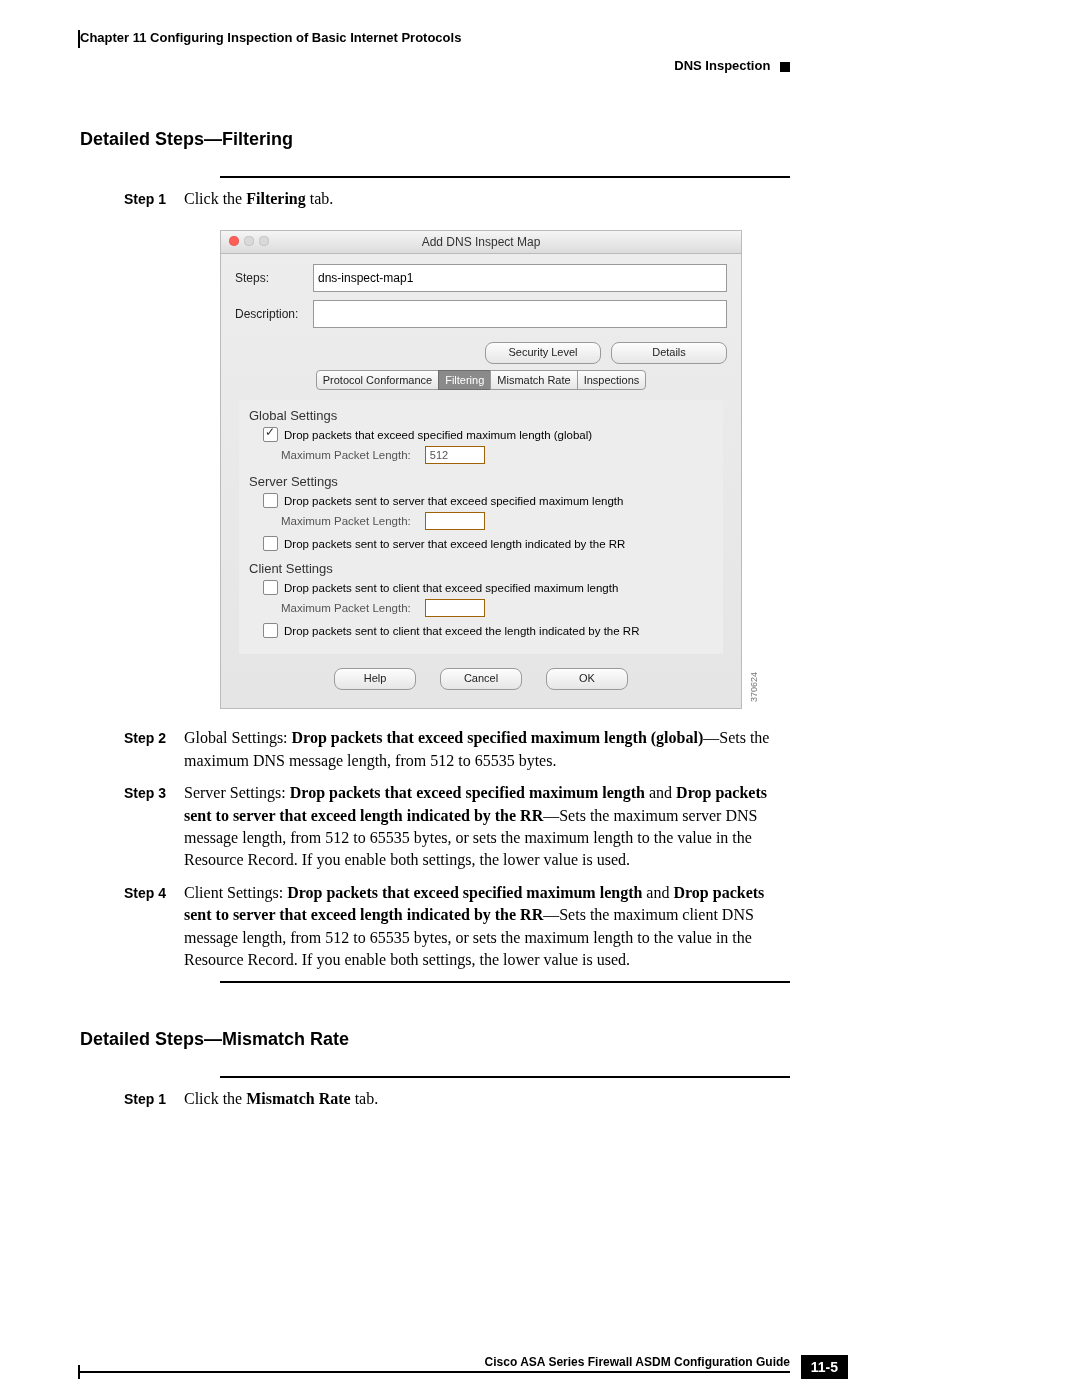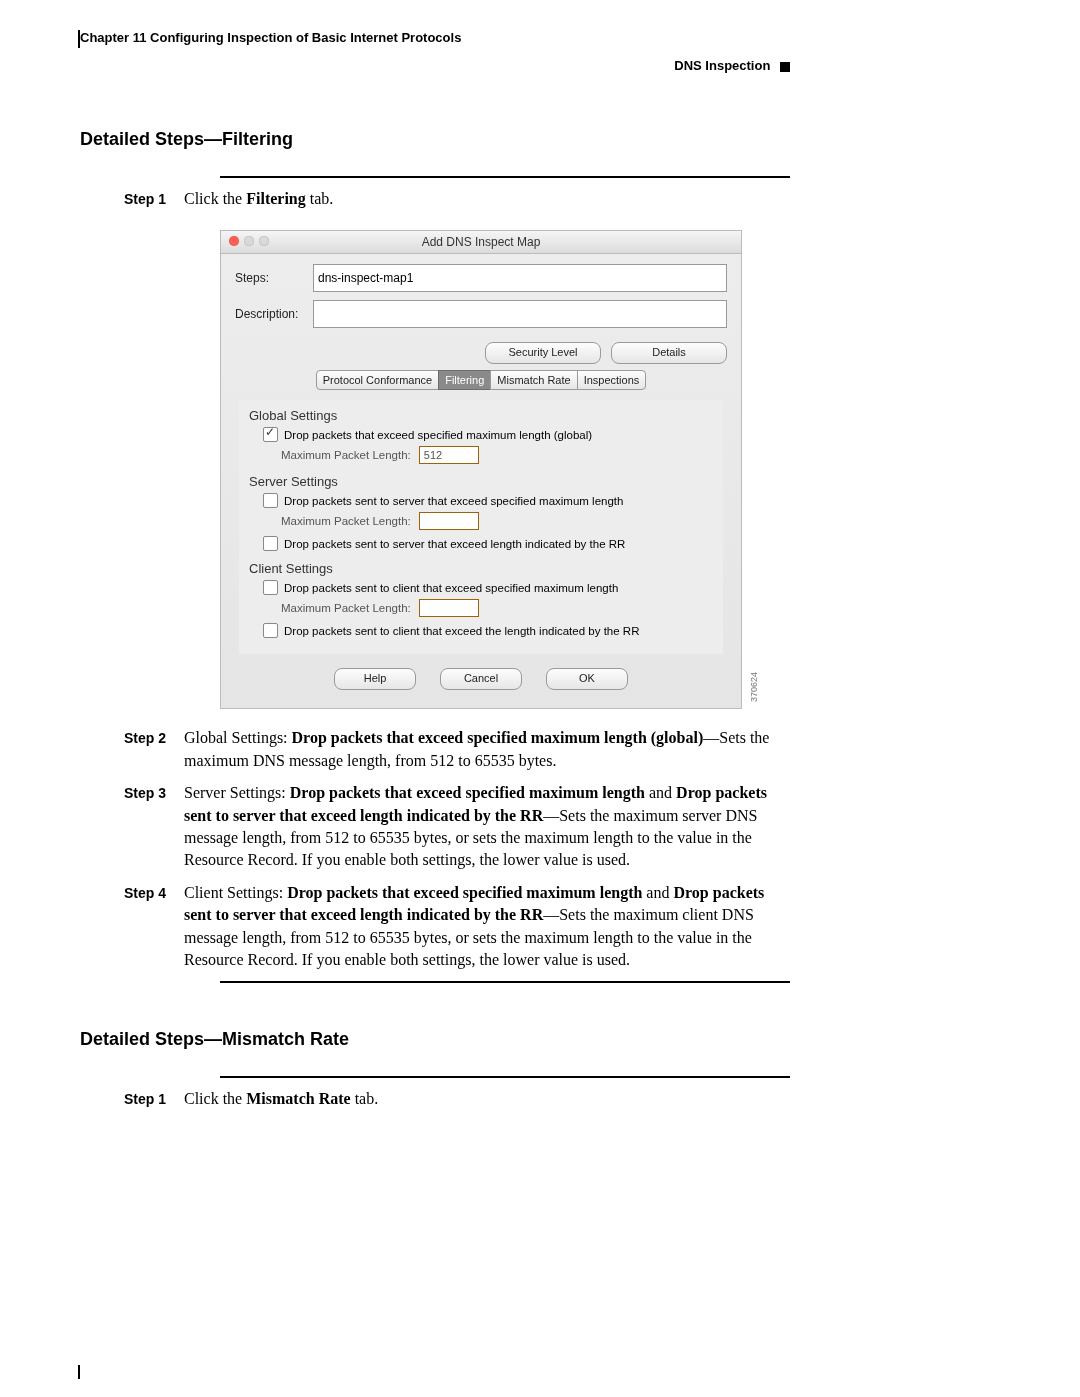--- a/index.html
+++ b/index.html
@@ -227,21 +227,21 @@
     content: "✓";
     position: absolute;
     left: 1px;
     top: -3px;
     font-size: 12px;
     color: #333;
   }
   .sub-row {
     display: flex;
     align-items: center;
-    gap: 8px;
+    gap: 14px;
     margin: 4px 0 6px 32px;
     font-size: 11.5px;
     color: #555;
   }
   .sub-row .txt-sm {
     width: 50px;
     height: 16px;
     border: 1px solid #a16207;
     background: #fff;
     font-size: 11px;
@@ -434,13 +434,18 @@
   <div class="hrule"></div>
 
   <div class="step-row">
     <div class="step-label">Step 1</div>
     <div class="step-body">
       <span>Click the </span><b>Mismatch Rate</b><span> tab.</span>
     </div>
   </div>
 
   <div class="foot-bar-left"></div>
+  <div class="footer">
+    <div class="foot-title">Cisco ASA Series Firewall ASDM Configuration Guide</div>
+    <div class="foot-line"></div>
+    <div class="page-num">11-5</div>
+  </div>
 </div>
 
 </body></html>

